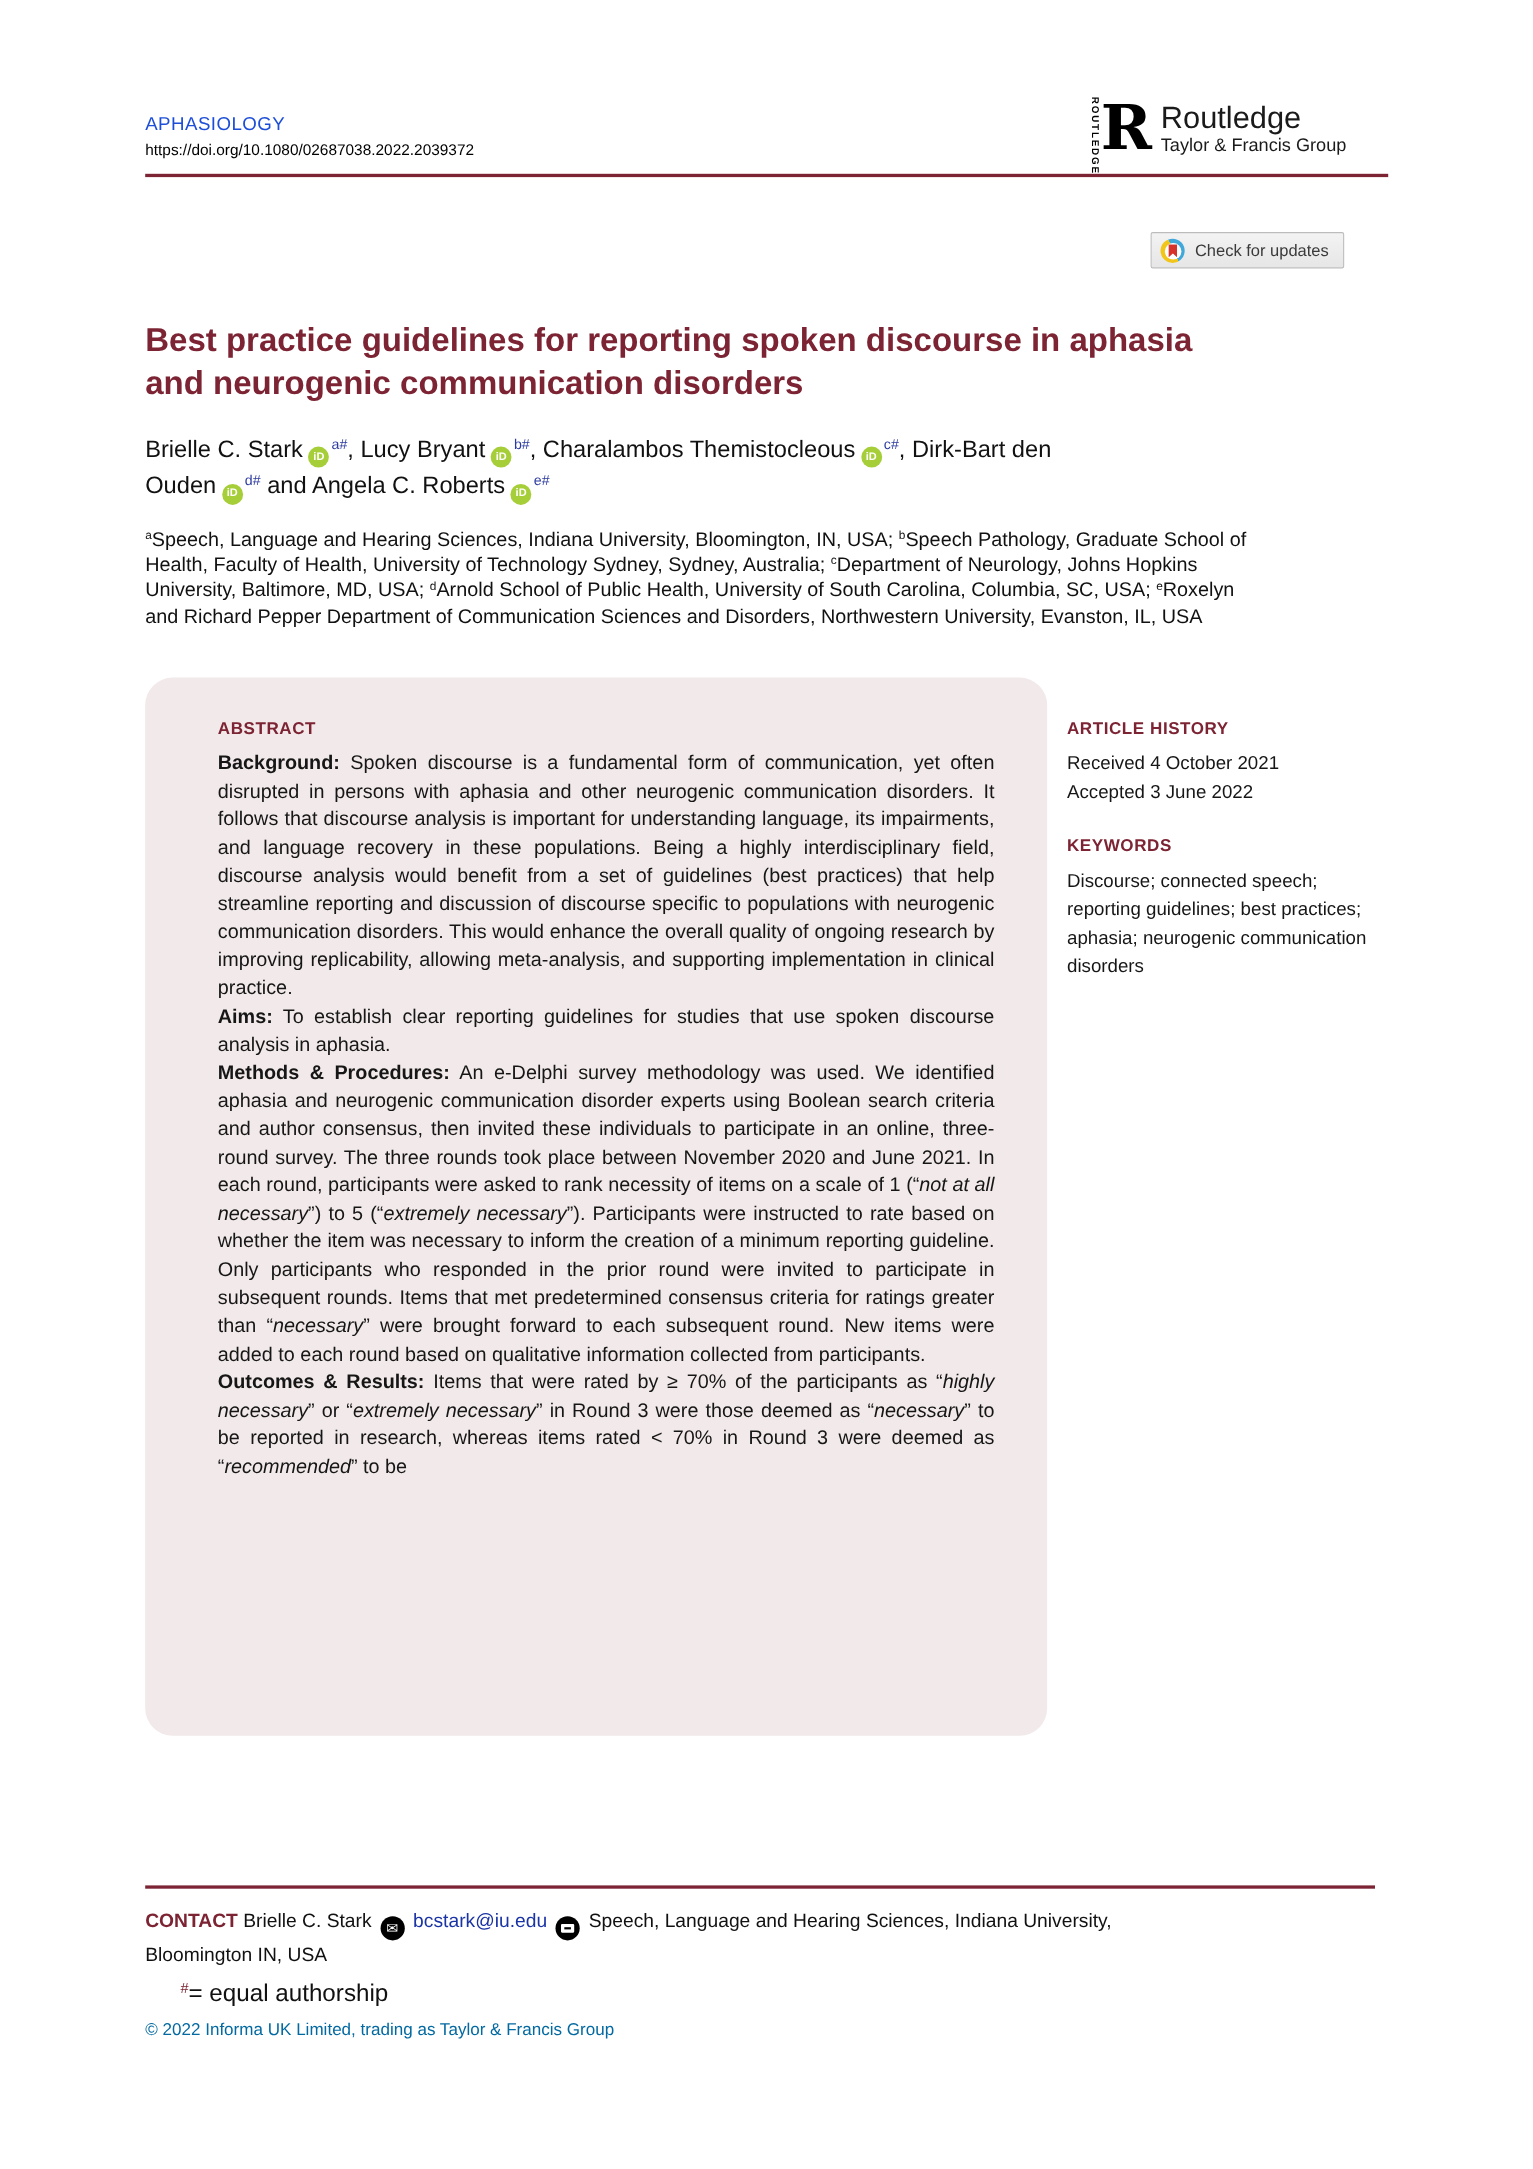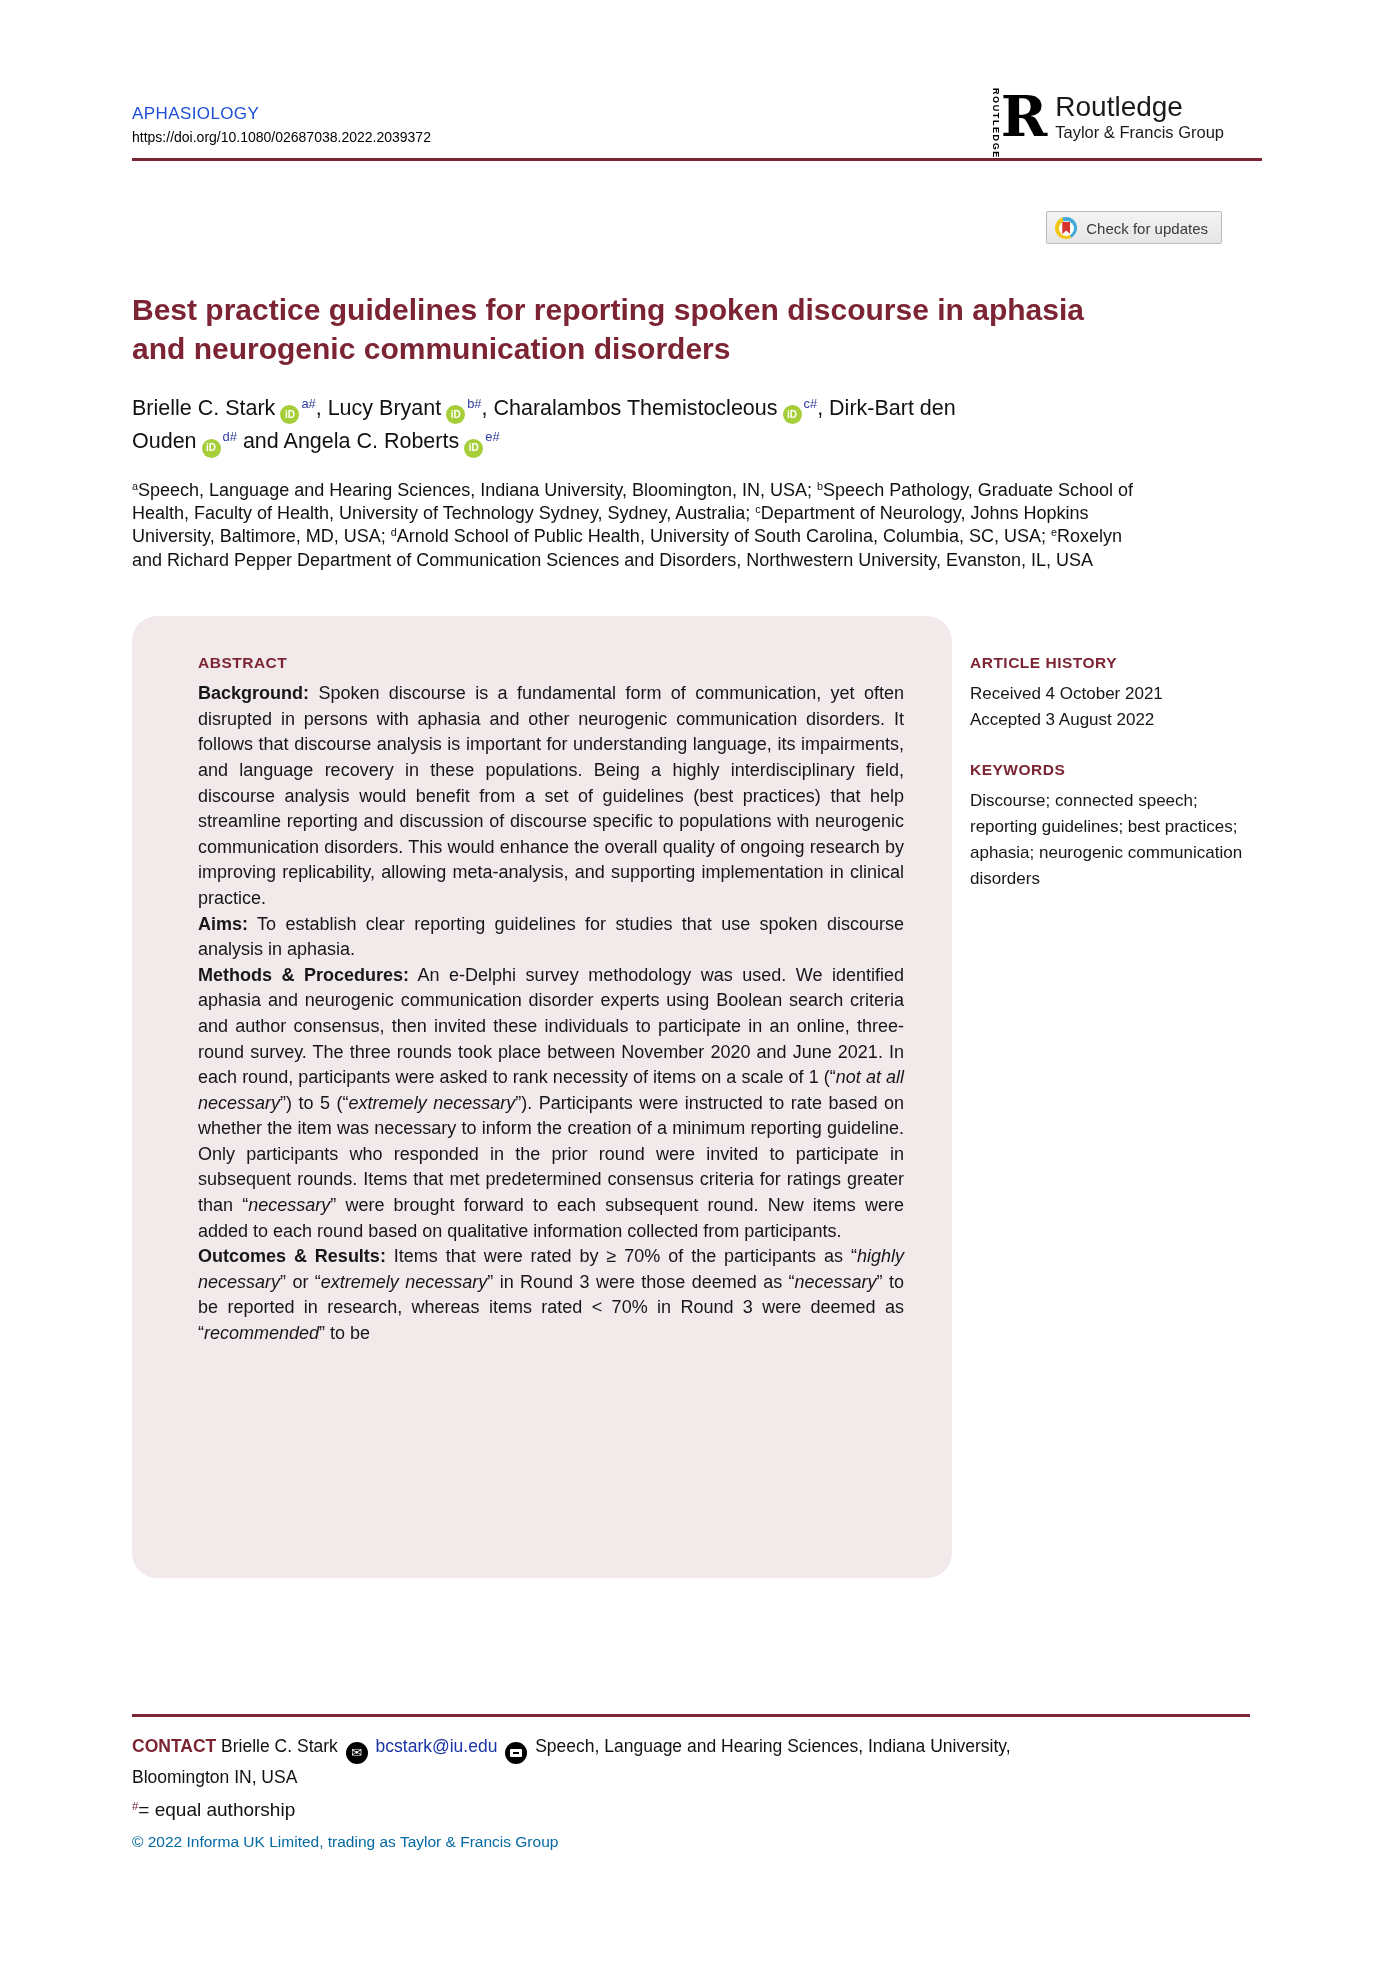--- a/index.html
+++ b/index.html
@@ -67,21 +67,21 @@
     font-size:15.5px;font-weight:bold;letter-spacing:.5px;color:var(--maroon,#7c2433);margin:0 0 9px 0;
   }
   .abstract-body{font-size:18px;line-height:25.6px;color:#161616;}
   .abs-p{margin:0;text-align:justify;hyphens:auto;-webkit-hyphens:auto;}
   .sidebar{box-sizing:border-box;width:292px;margin-left:18px;padding-top:38px;}
   .side-lines{font-size:17px;line-height:26px;color:#161616;}
   .side-heading.kw{margin-top:28px;}
   
   .footer{position:absolute;left:132px;right:144px;top:1714px;border-top:3px solid var(--maroon,#7c2433);}
   .contact{margin-top:16px;font-size:17.5px;line-height:1.5;max-width:920px;color:#111;}
-  .equal{margin-top:9px;font-size:19px;color:#111;}
+  .equal{margin-top:9px;font-size:22px;color:#111;margin-left:32px;}
   .copyright{margin-top:12px;font-size:15.5px;color:#0369a1;}
 </style>
 </head>
 <body>
 
 <div class="page">
   <div class="content">
 
     <header class="top">
       <div>
@@ -120,21 +120,21 @@
             <p class="abs-p"><span class="b">Background:</span><span> Spoken discourse is a fundamental form of communication, yet often disrupted in persons with aphasia and other neurogenic communication disorders. It follows that discourse analysis is important for understanding language, its impairments, and language recovery in these populations. Being a highly interdisciplinary field, discourse analysis would benefit from a set of guidelines (best practices) that help streamline reporting and discussion of discourse specific to populations with neurogenic communication disorders. This would enhance the overall quality of ongoing research by improving replicability, allowing meta-analysis, and supporting implementation in clinical practice.</span></p>
             <p class="abs-p"><span class="b">Aims:</span><span> To establish clear reporting guidelines for studies that use spoken discourse analysis in aphasia.</span></p>
             <p class="abs-p"><span class="b">Methods &amp; Procedures:</span><span> An e-Delphi survey methodology was used. We identified aphasia and neurogenic communication disorder experts using Boolean search criteria and author consensus, then invited these individuals to participate in an online, three-round survey. The three rounds took place between November 2020 and June 2021. In each round, participants were asked to rank necessity of items on a scale of 1 (“</span><span class="i">not at all necessary</span><span>”) to 5 (“</span><span class="i">extremely necessary</span><span>”). Participants were instructed to rate based on whether the item was necessary to inform the creation of a minimum reporting guideline. Only participants who responded in the prior round were invited to participate in subsequent rounds. Items that met predetermined consensus criteria for ratings greater than “</span><span class="i">necessary</span><span>” were brought forward to each subsequent round. New items were added to each round based on qualitative information collected from participants.</span></p>
             <p class="abs-p"><span class="b">Outcomes &amp; Results:</span><span> Items that were rated by ≥ 70% of the participants as “</span><span class="i">highly necessary</span><span>” or “</span><span class="i">extremely necessary</span><span>” in Round 3 were those deemed as “</span><span class="i">necessary</span><span>” to be reported in research, whereas items rated &lt; 70% in Round 3 were deemed as “</span><span class="i">recommended</span><span>” to be</span></p>
           </div>
       </section>
       <aside class="sidebar">
         <div class="side-heading">ARTICLE HISTORY</div>
         <div class="side-lines">
           <div>Received 4 October 2021</div>
-          <div>Accepted 3 August 2022</div>
+          <div>Accepted 3 June 2022</div>
         </div>
         <div class="side-heading kw">KEYWORDS</div>
         <div class="side-lines">Discourse; connected speech; reporting guidelines; best practices; aphasia; neurogenic communication disorders</div>
       </aside>
     </div>
 
   </div>
 
   <footer class="footer">
     <div class="contact"><span class="b maroon">CONTACT</span><span> Brielle C. Stark </span><span class="circle-icon">✉</span><span> </span><span class="link">bcstark@iu.edu</span><span> </span><span class="circle-icon addr"></span><span> Speech, Language and Hearing Sciences, Indiana University, Bloomington IN, USA</span></div>

